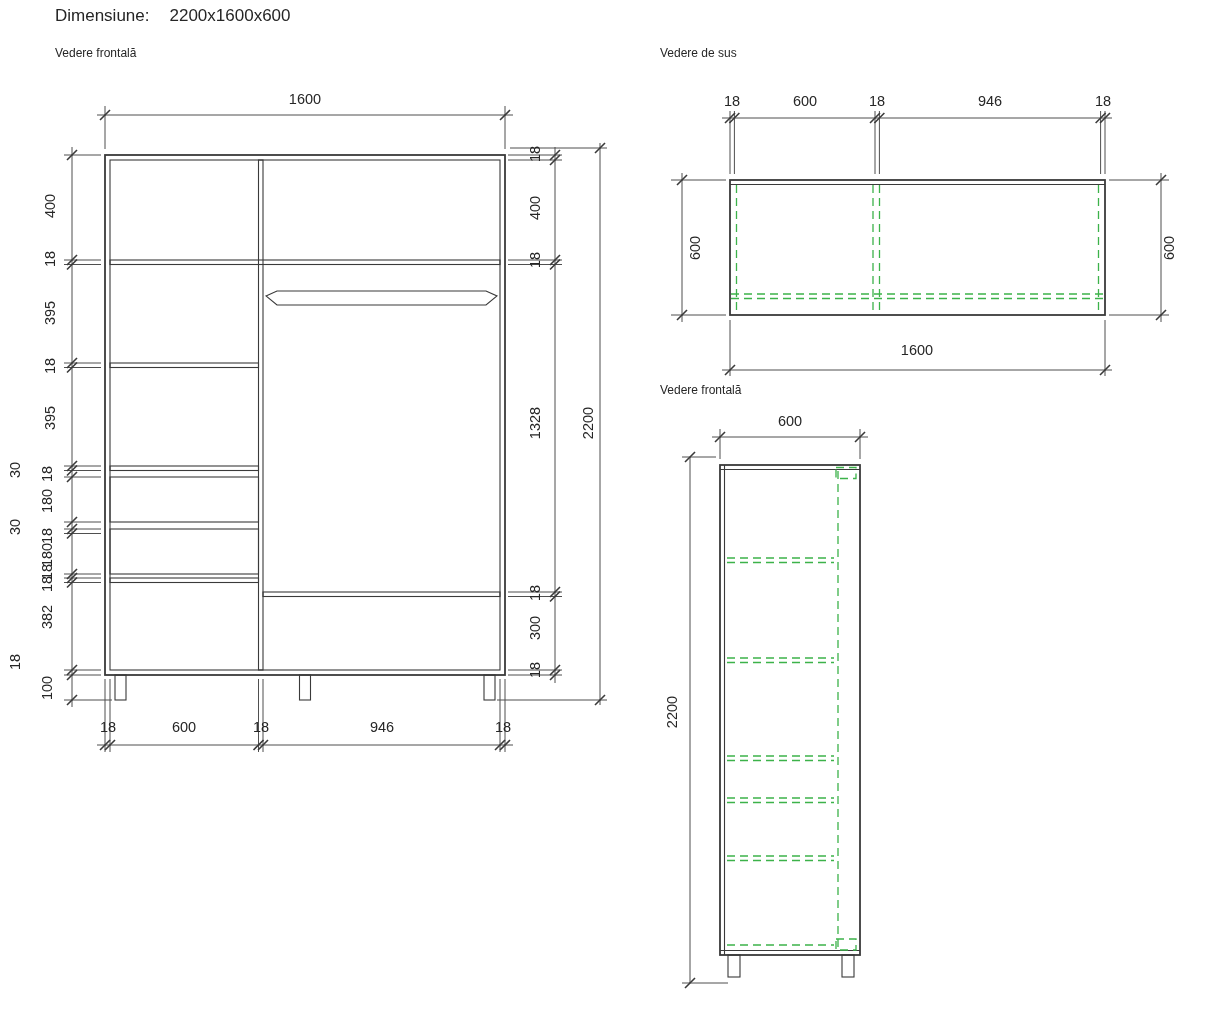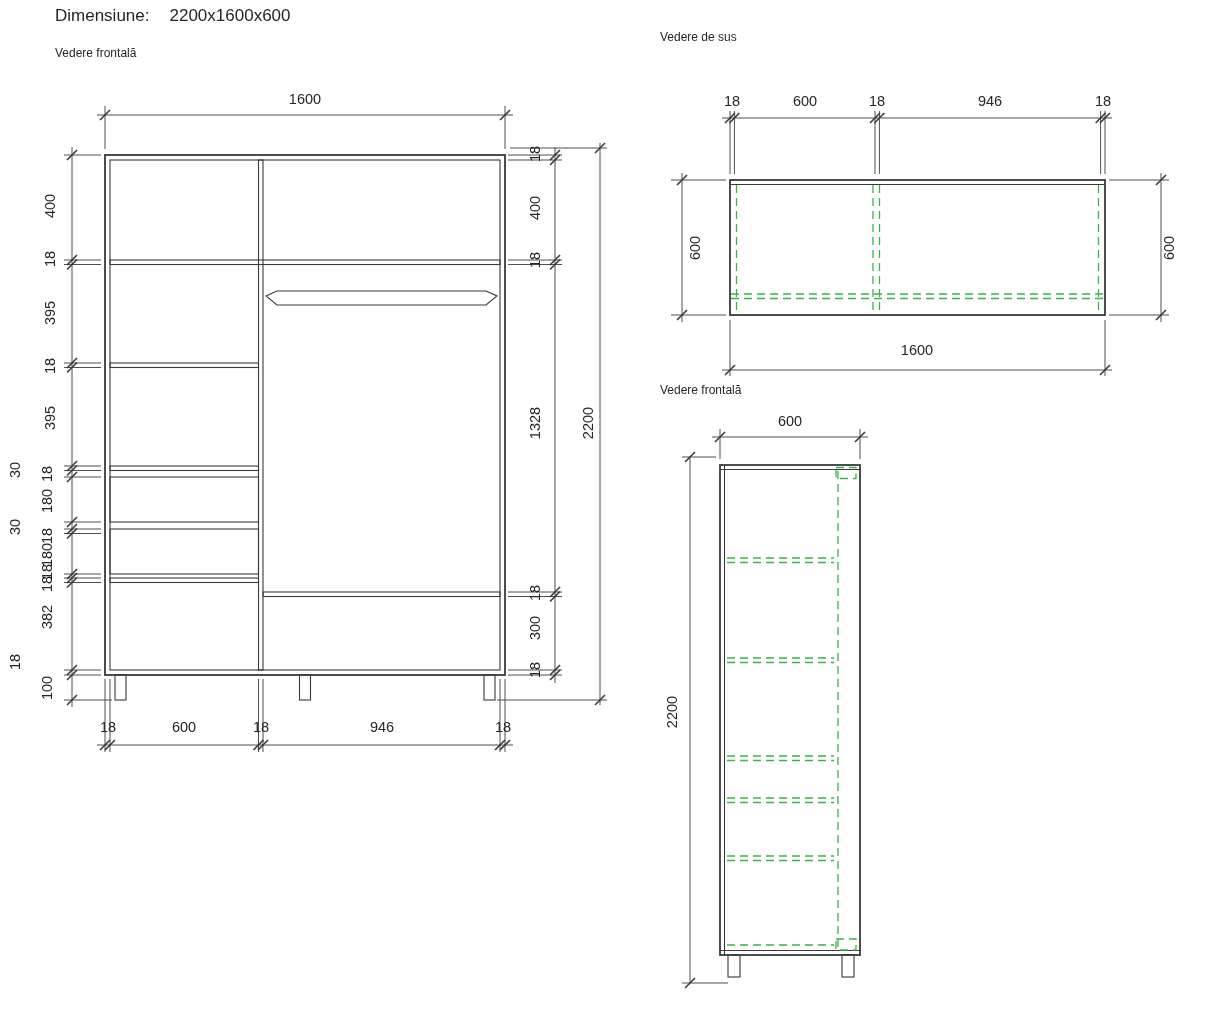--- a/index.html
+++ b/index.html
@@ -25,21 +25,21 @@
 </style>
 </head>
 <body>
 
 <div class="hdr">
   <span>Dimensiune:</span>
   <span>2200x1600x600</span>
 </div>
 
 <div class="view-title" style="left:55px;top:46px;">Vedere frontală</div>
-<div class="view-title" style="left:660px;top:30px;">Vedere de sus</div>
+<div class="view-title" style="left:660px;top:46px;">Vedere de sus</div>
 <div class="view-title" style="left:660px;top:383px;">Vedere frontală</div>
 
 <svg width="1220" height="1011" viewBox="0 0 1220 1011">
 
   <g>
     <g>
       <rect class="outline" x="105" y="155" width="400" height="520"></rect>
       <rect class="thin" x="110" y="160" width="390" height="510"></rect>
       <rect class="thin" x="110" y="260" width="390" height="4.5"></rect>
       <rect class="thin" x="258.5" y="160" width="4.5" height="510"></rect>

